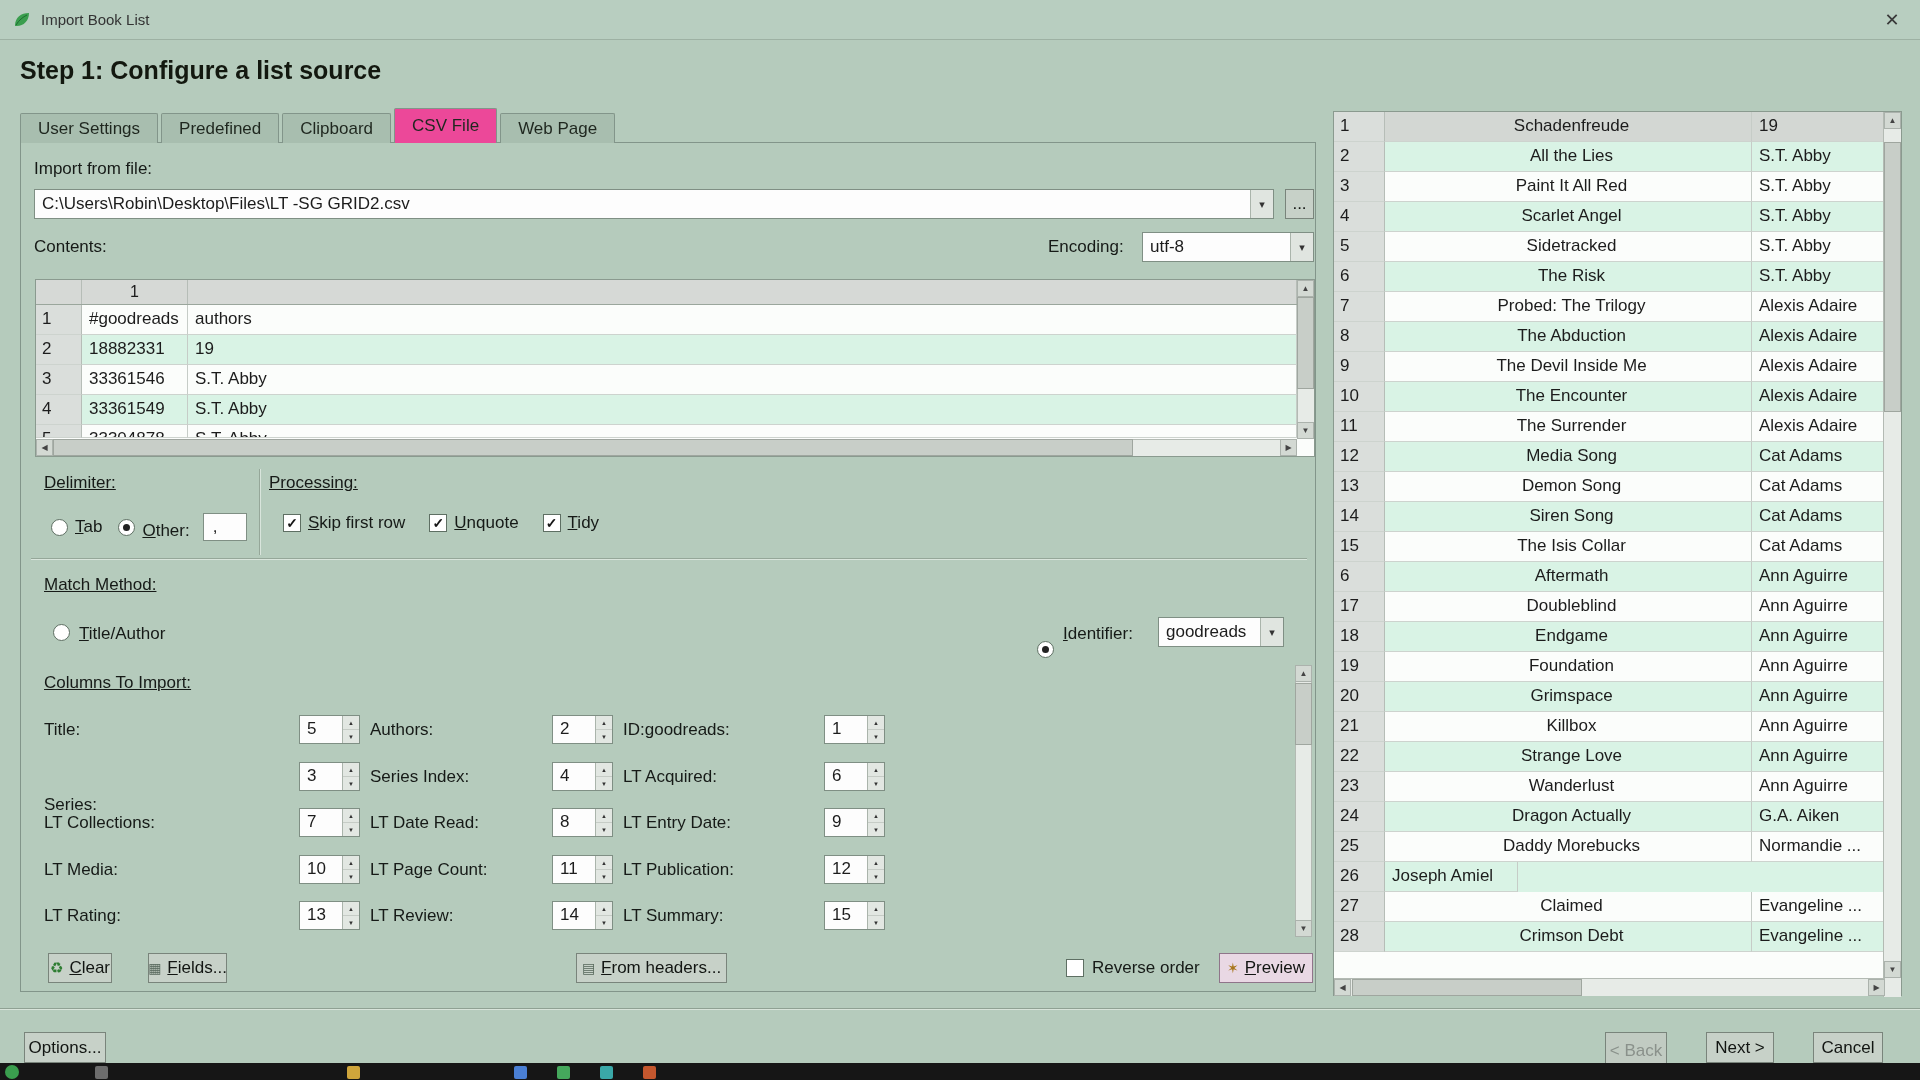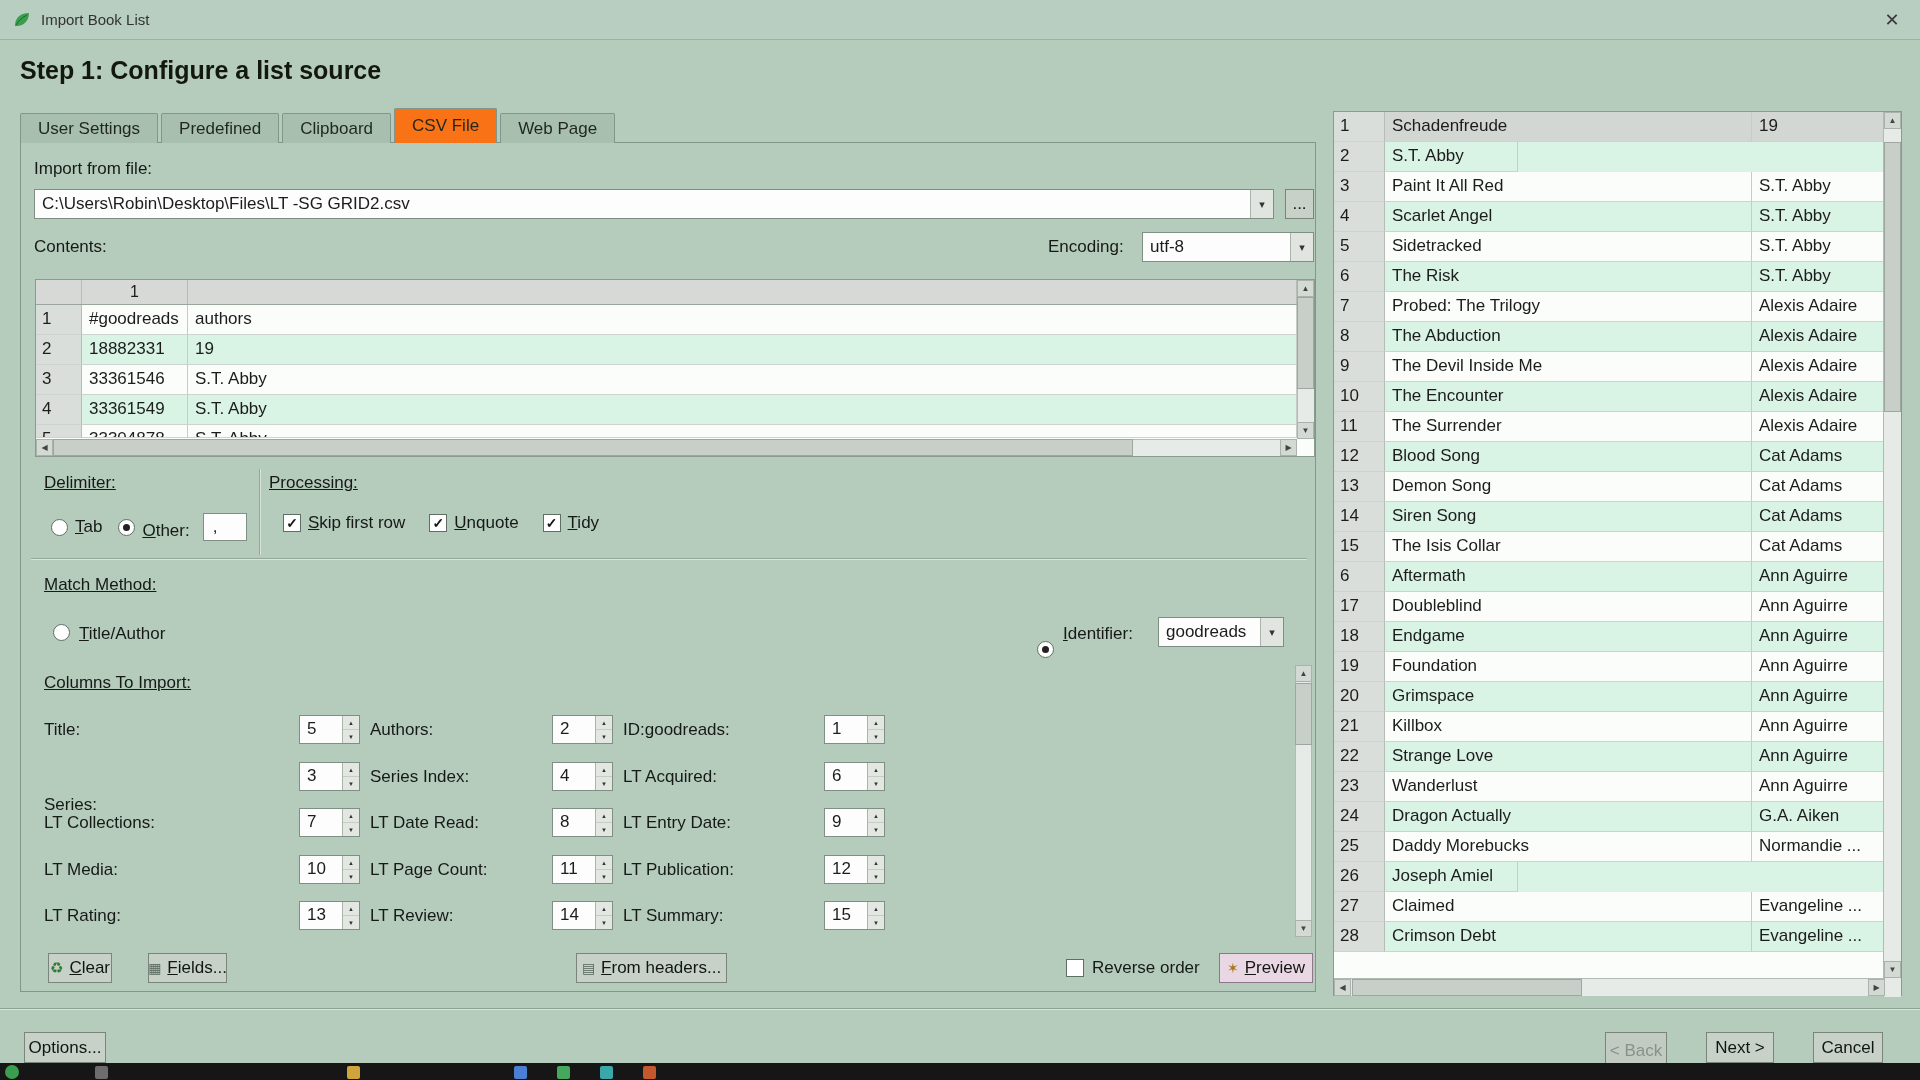--- a/index.html
+++ b/index.html
@@ -13,21 +13,21 @@
   
   .titlebar { position:absolute; left:0; top:0; width:1920px; height:40px; background:#b8cec0; border-bottom:1px solid #9db1a3; display:flex; align-items:center; padding:0 12px; }
   .titlebar .title { font-size:15px; color:#333; margin-left:9px; }
   .close-btn { position:absolute; right:6px; top:2px; width:44px; height:36px; display:flex; align-items:center; justify-content:center; font-size:18px; color:#3a3a3a; }
 
   .heading { position:absolute; left:20px; top:56px; font-size:25px; font-weight:bold; color:#13180f; }
 
   
   .tabstrip { position:absolute; left:20px; top:108px; height:35px; display:flex; align-items:flex-end; z-index:3; }
   .tab { height:30px; line-height:29px; padding:0 17px; font-size:17px; background:#a8beaf; border:1px solid #82958a; border-bottom:none; margin-right:3px; border-radius:2px 2px 0 0; color:#1f271f; }
-  .tab.active { height:35px; line-height:34px; background:#f97316; }
+  .tab.active { height:35px; line-height:34px; background:#ec4899; }
   .panel { position:absolute; left:20px; top:142px; width:1296px; height:850px; border:1px solid #82958a; background:#b5cbbc; z-index:1; }
 
   
   .combo { background:#fdfdfd; border:1px solid #7f8f84; display:flex; }
   .combo .cval { flex:1; padding:4px 0 0 7px; font-size:17px; white-space:nowrap; overflow:hidden; }
   .combo .carrow { width:23px; background:#e0e5e0; border-left:1px solid #aab4ab; display:flex; align-items:center; justify-content:center; font-size:11px; color:#333; }
   .btn { background:#c7d1c8; border:1px solid #79847b; font-size:17px; color:#121512; display:flex; align-items:center; justify-content:center; gap:6px; }
   .btn .txt { display:inline-block; }
   .btn.preview { background:#e9d8e4; border-color:#8f758a; }
   .btn.disabled { color:#8a918b; background:#c1cbc2; }
@@ -62,21 +62,21 @@
   .rt-header { display:flex; height:27px; background:#d6d9d6; border-bottom:1px solid #9aa69c; width:551px; }
   .rt-header > div { border-right:1px solid #b6bdb7; font-size:17px; line-height:26px; text-align:center; }
   .rt-hcorner { width:51px; }
   .rt-htitle { width:367px; }
   .rt-hauthors { width:133px; }
   .rt-row { display:flex; height:30px; width:551px; background:#fbfdfb; }
   .rt-row.mint { background:#d9f3e5; }
   .rt-row.sel { background:#d3d7d3; }
   .rt-row > div { border-right:1px solid #c6ccc7; border-bottom:1px solid #cdd3ce; font-size:17px; line-height:28px; white-space:nowrap; overflow:hidden; }
   .rt-num { width:51px; background:#dadedb; border-right-color:#b6bdb7 !important; padding-left:6px; font-size:16px; }
-  .rt-title { width:367px; padding-left:7px; }
+  .rt-title { width:367px; padding-left:7px;text-align:center; }
   .rt-auth { width:133px; padding-left:7px; }
 
   .hgroove { position:absolute; height:2px; border-top:1px solid #95a799; border-bottom:1px solid #d9e5dc; }
   .vgroove { position:absolute; width:2px; border-left:1px solid #95a799; border-right:1px solid #d9e5dc; }
 
   
   .spin { position:absolute; width:61px; height:29px; background:#fdfdfd; border:1px solid #7f8f84; display:flex; }
   .spin-val { flex:1; font-size:17px; padding:3px 0 0 7px; }
   .spin-btns { width:17px; border-left:1px solid #aab4ab; background:#e2e7e2; display:flex; flex-direction:column; }
   .spin-btns > div { flex:1; font-size:6px; color:#333; display:flex; align-items:center; justify-content:center; }
@@ -360,20 +360,21 @@
 
 <div class="rtable">
   <div id="rt-body">
       <div class="rt-row sel">
         <div class="rt-num">1</div>
         <div class="rt-title">Schadenfreude</div>
         <div class="rt-auth">19</div>
       </div>
       <div class="rt-row mint">
         <div class="rt-num">2</div>
+        <div class="rt-title">All the Lies</div>
         <div class="rt-auth">S.T. Abby</div>
       </div>
       <div class="rt-row">
         <div class="rt-num">3</div>
         <div class="rt-title">Paint It All Red</div>
         <div class="rt-auth">S.T. Abby</div>
       </div>
       <div class="rt-row mint">
         <div class="rt-num">4</div>
         <div class="rt-title">Scarlet Angel</div>
@@ -409,21 +410,21 @@
         <div class="rt-title">The Encounter</div>
         <div class="rt-auth">Alexis Adaire</div>
       </div>
       <div class="rt-row">
         <div class="rt-num">11</div>
         <div class="rt-title">The Surrender</div>
         <div class="rt-auth">Alexis Adaire</div>
       </div>
       <div class="rt-row mint">
         <div class="rt-num">12</div>
-        <div class="rt-title">Blood Song</div>
+        <div class="rt-title">Media Song</div>
         <div class="rt-auth">Cat Adams</div>
       </div>
       <div class="rt-row">
         <div class="rt-num">13</div>
         <div class="rt-title">Demon Song</div>
         <div class="rt-auth">Cat Adams</div>
       </div>
       <div class="rt-row mint">
         <div class="rt-num">14</div>
         <div class="rt-title">Siren Song</div>

